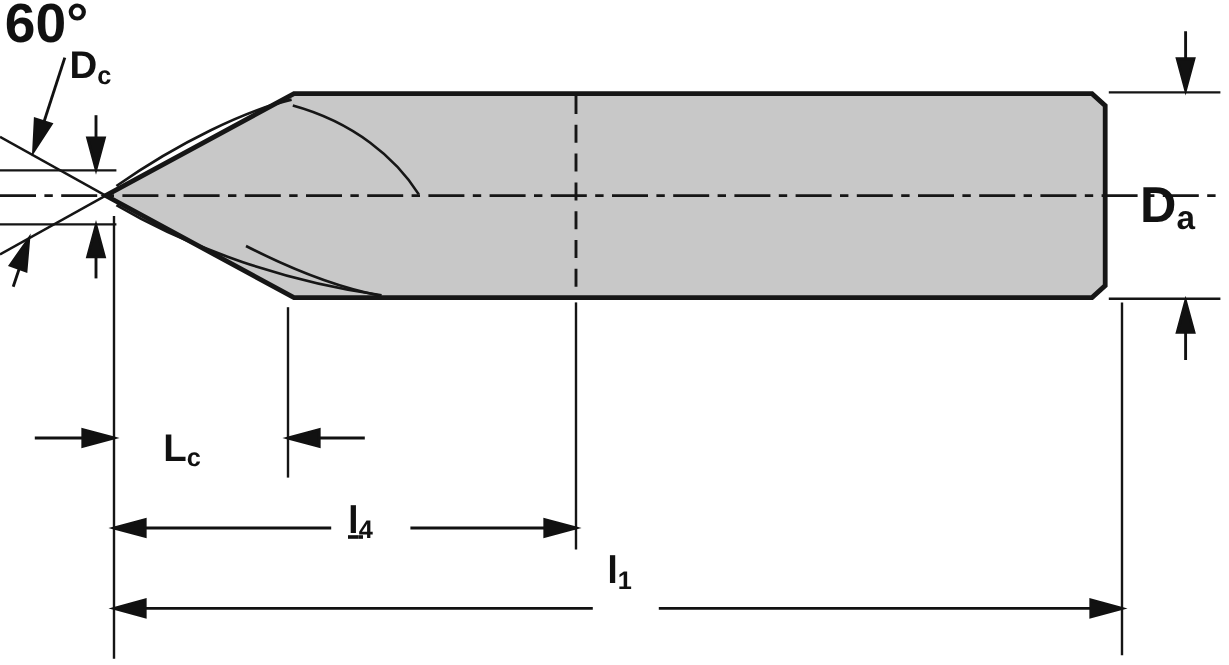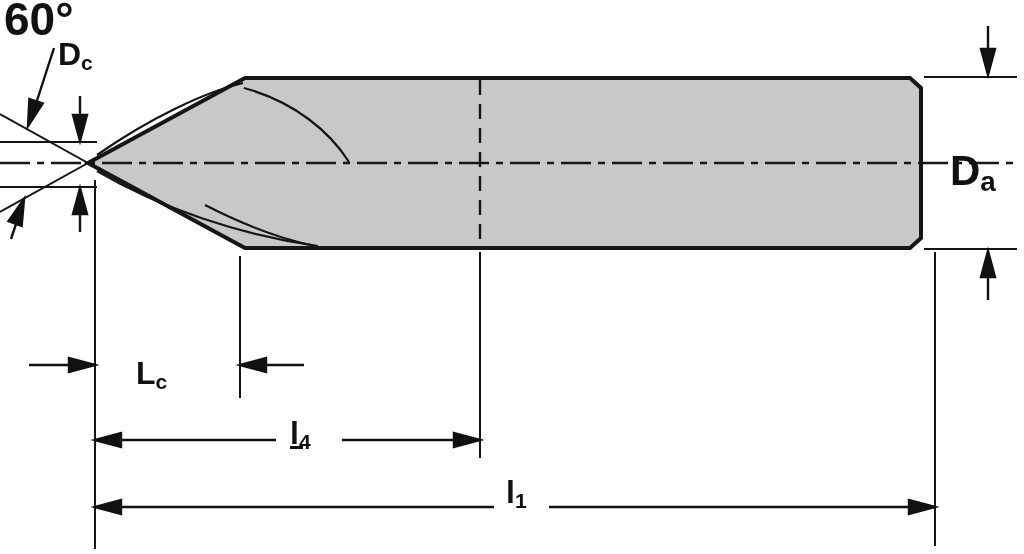--- a/index.html
+++ b/index.html
@@ -108,17 +108,17 @@
   </div>
 
   <div class="lbl" style="left:136px;top:341px;margin-top:16px;">
     <span>L</span><span class="sub">c</span>
   </div>
 
   <div class="lbl" style="left:290px;top:417px;text-decoration:underline;">
     <span>l</span><span class="sub">4</span>
   </div>
 
-  <div class="lbl" style="left:506px;top:476px;text-align:right;">
+  <div class="lbl" style="left:506px;top:459px;text-align:right;">
     <span>l</span><span class="sub">1</span>
   </div>
 
 </div>
 
 </body></html>

